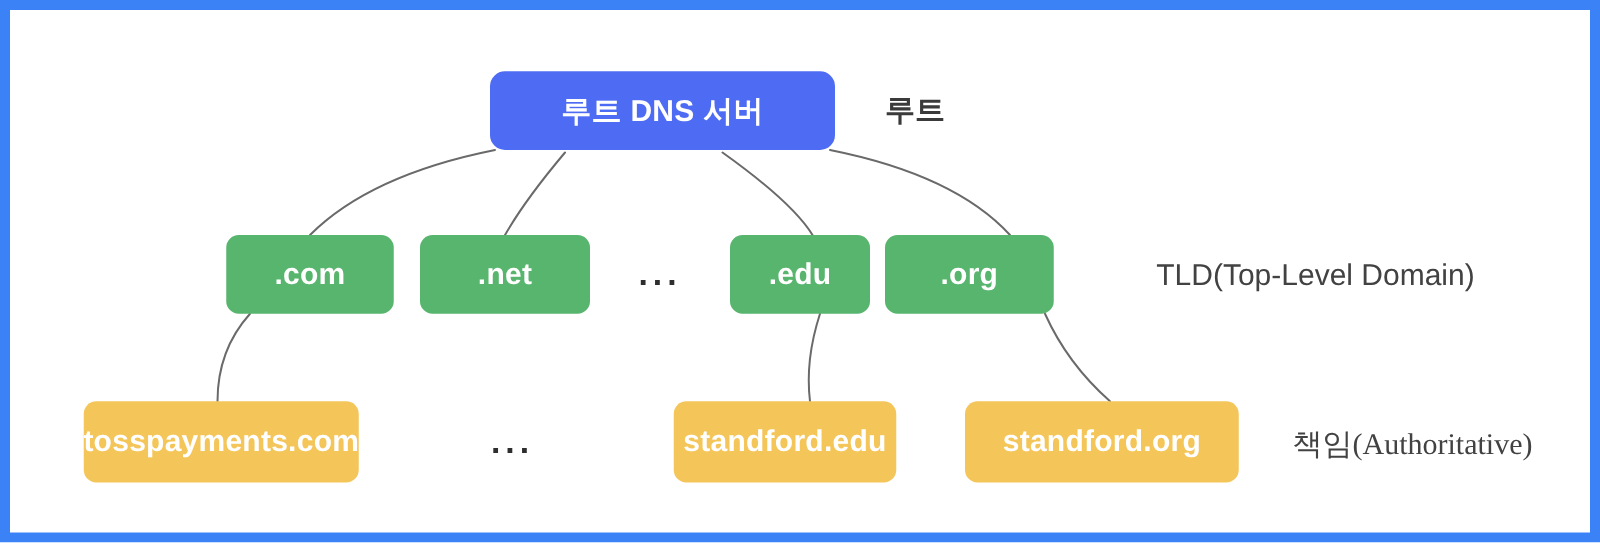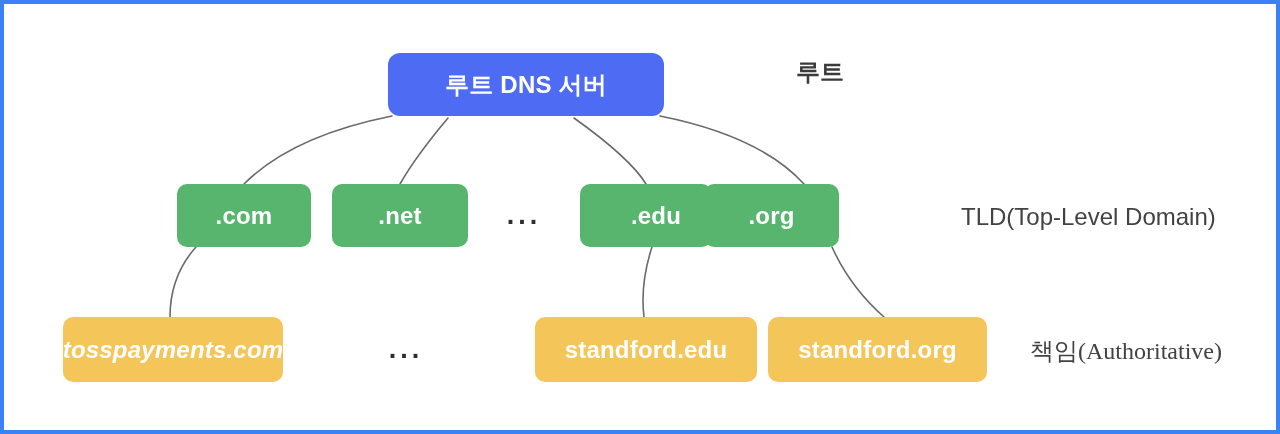--- a/index.html
+++ b/index.html
@@ -3,21 +3,21 @@
 <meta charset="utf-8">
 <style>
   html, body { margin: 0; padding: 0; background: #ffffff; }
   body { font-family: "Liberation Sans", "DejaVu Sans", sans-serif; }
 
   .frame {
     position: relative;
     width: 1280px;
     height: 434px;
     box-sizing: border-box;
-    border: 4px solid #3b82f6;
+    border: 8px solid #3b82f6;
     background: #ffffff;
     overflow: hidden;
   }
 
   .connectors {
     position: absolute;
     left: 0; top: 0;
     width: 1272px; height: 426px;
     pointer-events: none;
   }
@@ -45,30 +45,30 @@
     border-radius: 12px;
     font-size: 24px;
   }
   .node-tld {
     top: 180px; height: 63px;
     background: #58b56e;
     border-radius: 10px;
   }
   .node-tld.com  { left: 173px; width: 134px; }
   .node-tld.net  { left: 328px; width: 136px; }
-  .node-tld.edu  { left: 576px; width: 112px; padding-left: 20px; }
+  .node-tld.edu  { left: 576px; width: 112px; }
   .node-tld.org  { left: 700px; width: 135px; }
 
   .node-auth {
     top: 313px; height: 65px;
     background: #f4c65a;
     border-radius: 10px;
   }
-  .node-auth.toss { left: 59px;  width: 220px; font-style: italic; }
-  .node-auth.stan { left: 531px; width: 222px; }
+  .node-auth.toss { left: 59px;  width: 220px; }
+  .node-auth.stan { left: 531px; width: 178px; }
   .node-auth.sec  { left: 764px; width: 219px; }
 
   .ellipsis {
     position: absolute;
     display: flex;
     align-items: center;
     justify-content: center;
     color: #2e2e2e;
     font-weight: 700;
     font-size: 27px;
@@ -77,22 +77,22 @@
   .ellipsis-tld  { left: 494px; top: 180px; width: 52px; height: 63px; }
   .ellipsis-auth { left: 376px; top: 313px; width: 52px; height: 65px; }
 
   .side-label {
     position: absolute;
     color: #424242;
     font-size: 24px;
     font-weight: 500;
     white-space: nowrap;
   }
-  .side-label.root { left: 700px; top: 52px; width: 140px; text-align: right; font-weight: 700; color: #3a3a3a; }
-  .side-label.tld  { left: 917px; top: 199px; margin-left: 40px; }
+  .side-label.root { left: 700px; top: 64px; width: 140px; text-align: left; font-weight: 700; color: #3a3a3a; }
+  .side-label.tld  { left: 917px; top: 199px; }
   .side-label.auth { left: 1026px; top: 331px; font-family: Liberation Serif, serif; }
 </style>
 </head>
 <body>
 
 <div class="frame">
 
   <svg class="connectors" viewBox="0 0 1272 426" xmlns="http://www.w3.org/2000/svg">
     <path d="M 388,112 Q 288,132 240,180"></path>
     <path d="M 444,114 Q 412,152 396,180"></path>

